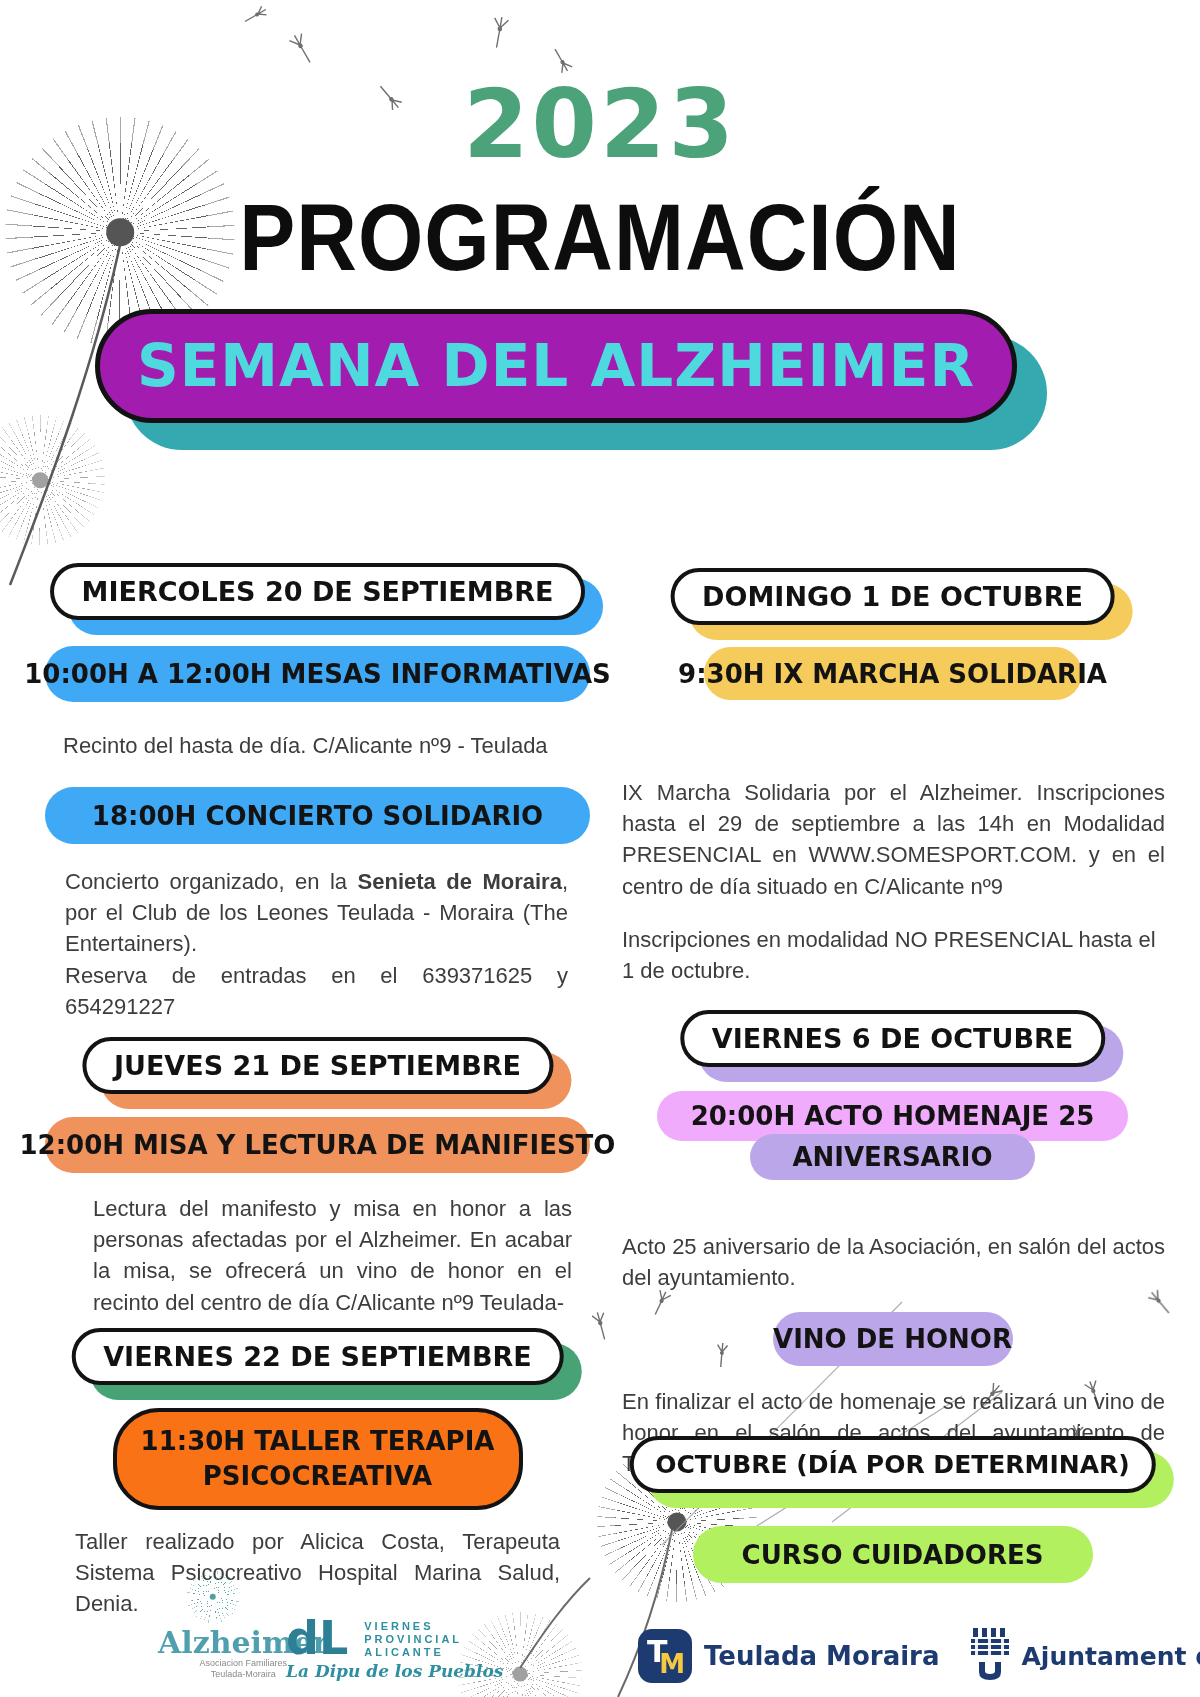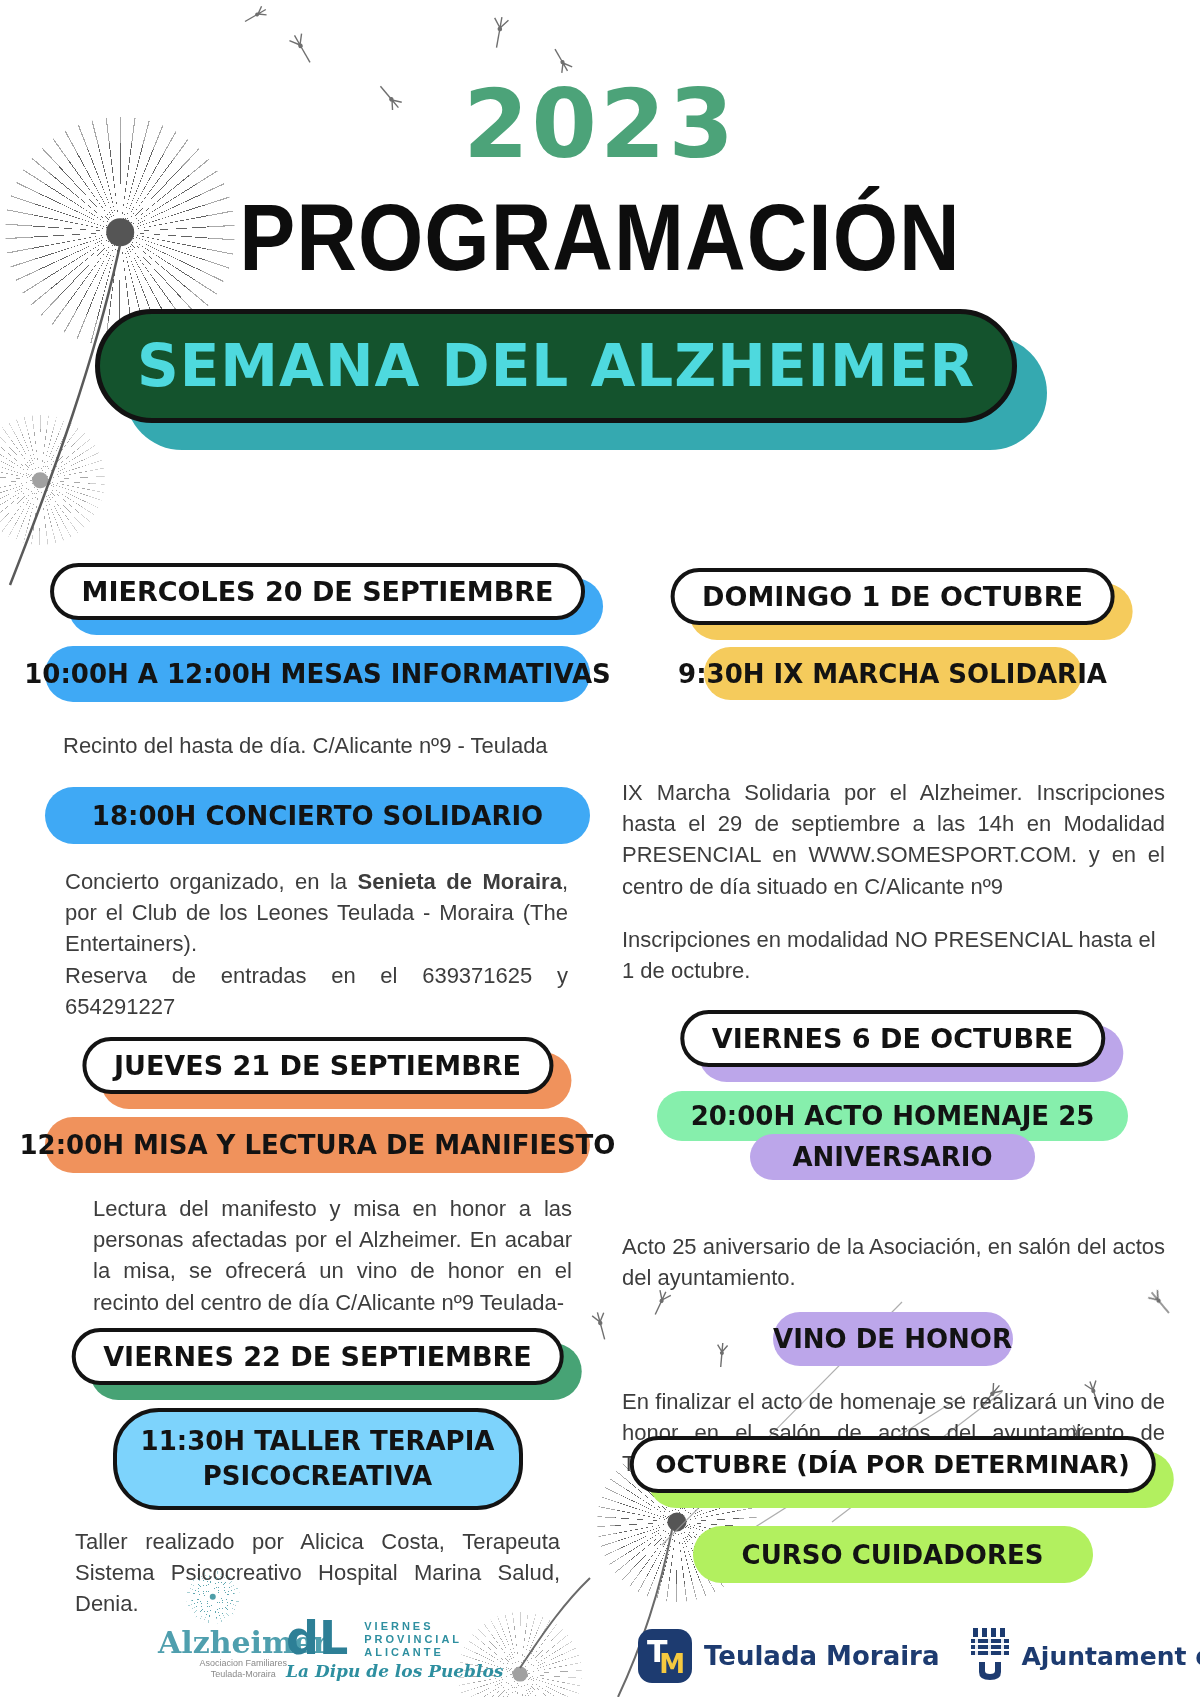--- a/index.html
+++ b/index.html
@@ -19,21 +19,21 @@
   .dand.teal{background:repeating-conic-gradient(rgba(78,158,168,.9) 0deg .9deg, transparent .9deg 10deg);}
   .dand.teal::after{background:#4e9ea8;}
   .deco-svg{position:absolute;left:0;top:0;z-index:0;pointer-events:none;}
   
   .year{position:absolute;top:70px;left:0;width:100%;text-align:center;z-index:1;
     font-family:"DejaVu Sans",sans-serif;font-weight:bold;font-size:94px;color:#4CA379;letter-spacing:3px;}
   .prog{position:absolute;top:184px;left:0;width:100%;text-align:center;z-index:1;
     font-family:"Liberation Sans",sans-serif;font-weight:900;font-size:84px;color:#0d0d0d;
     letter-spacing:1px;transform:scale(1,1.12);transform-origin:center top;}
   .title-pill{position:absolute;left:95px;top:309px;width:912px;height:104px;z-index:1;
-    background:#14532d;border:5px solid #121212;border-radius:58px;
+    background:#a21caf;border:5px solid #121212;border-radius:58px;
     box-shadow:30px 27px 0 #35A9B0;display:flex;align-items:center;justify-content:center;}
   .title-pill span{font-family:"DejaVu Sans",sans-serif;font-weight:bold;font-size:58px;
     color:#4ED9DE;letter-spacing:1px;white-space:nowrap;}
   
   .col{position:absolute;top:540px;z-index:1;}
   .col-left{left:45px;width:545px;height:1120px;}
   .col-right{left:620px;width:545px;height:1120px;}
   .day-pill{position:absolute;left:50%;transform:translateX(-50%);
     background:#fff;border:4px solid #131313;border-radius:999px;
     padding:9px 28px;white-space:nowrap;
@@ -45,30 +45,30 @@
   .sh-purple{box-shadow:18px 15px 0 #BCA6EA;}
   .sh-lime{box-shadow:18px 15px 0 #B2F05F;}
   .event-pill{position:absolute;border-radius:999px;text-align:center;
     font-family:"DejaVu Sans",sans-serif;font-weight:bold;font-size:26px;color:#131313;
     display:flex;align-items:center;justify-content:center;white-space:nowrap;}
   .bg-blue{background:#3FA9F5;}
   .bg-orange{background:#F0925C;}
   .bg-yellow{background:#F5CB5C;}
   .bg-purple{background:#BCA6EA;}
   .bg-lime{background:#B2F05F;}
-  .bg-green{background:#7dd3fc;}
+  .bg-green{background:#f97316;}
   .full{left:0;right:0;}
   .desc{position:absolute;font-size:22px;line-height:1.42;color:#3d3d3d;}
   .just{text-align:justify;}
   
   .pill-green2{left:50%;transform:translateX(-50%);width:402px;height:94px;
     border:4px solid #131313;border-radius:46px;flex-direction:column;line-height:1.35;white-space:normal;}
   
   .stack{position:absolute;left:0;right:0;display:flex;flex-direction:column;align-items:center;}
-  .stack .l1{background:#86efac;border-radius:999px;padding:10px 34px;
+  .stack .l1{background:#f0abfc;border-radius:999px;padding:10px 34px;
     font-family:"DejaVu Sans",sans-serif;font-weight:bold;font-size:26px;color:#131313;white-space:nowrap;text-align:right;}
   .stack .l2{background:#BCA6EA;border-radius:999px;padding:8px 42px;margin-top:-7px;
     font-family:"DejaVu Sans",sans-serif;font-weight:bold;font-size:26px;color:#131313;white-space:nowrap;}
   
   .alz-logo{position:absolute;left:158px;top:1628px;z-index:1;text-align:center;}
   .alz-script{font-family:"DejaVu Serif",serif;font-weight:bold;
     font-size:30px;color:#4f9fae;line-height:1;}
   .alz-sub{font-size:9px;color:#8a8a8a;line-height:1.25;}
   .dipu-logo{position:absolute;left:286px;top:1618px;z-index:1;}
   .dipu-row{display:flex;align-items:center;gap:16px;}

